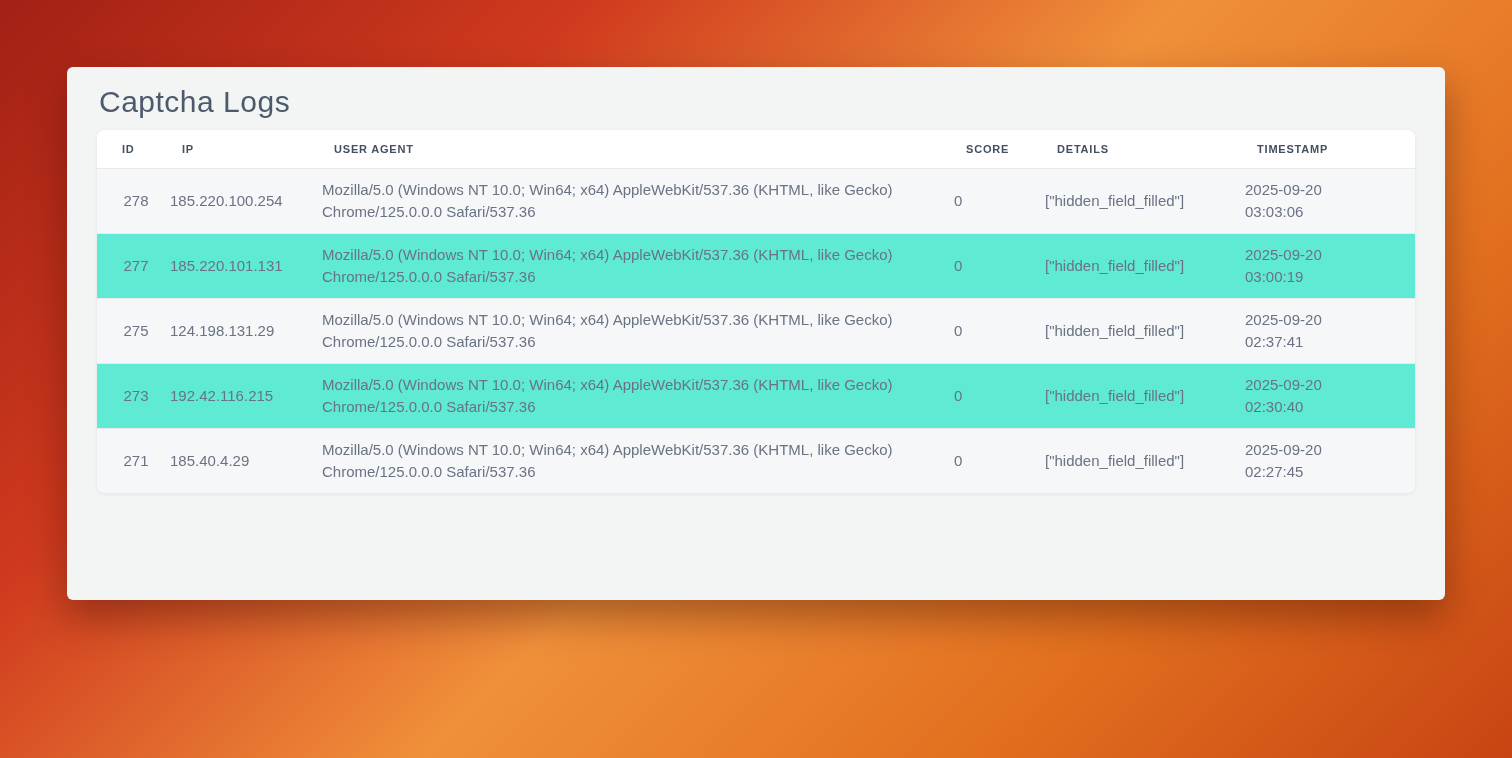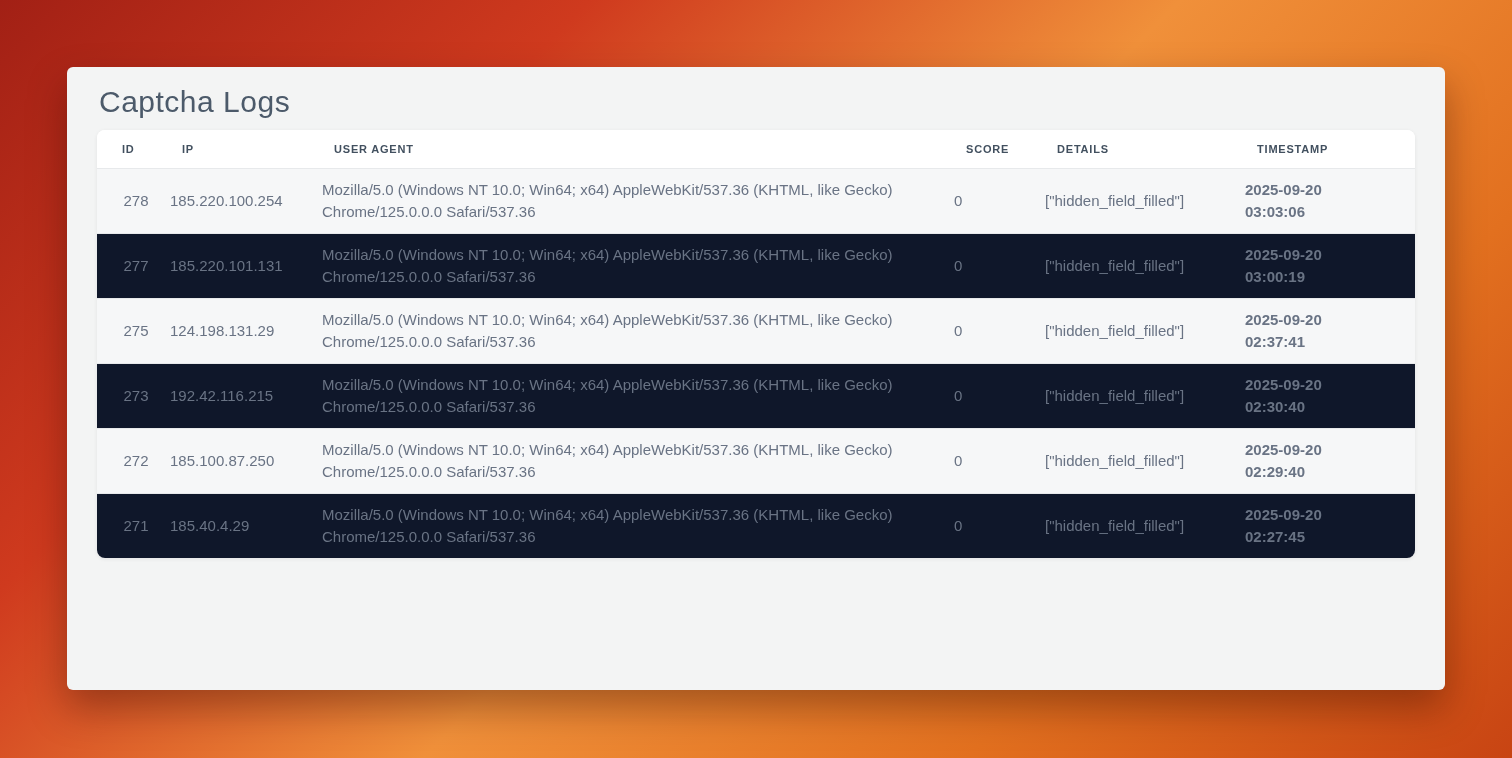--- a/index.html
+++ b/index.html
@@ -15,21 +15,21 @@
       #cf3a1e 26%,
       #f0903a 52%,
       #e2701f 76%,
       #c84413 100%);
   }
   .card {
     position: absolute;
     left: 67px;
     top: 67px;
     width: 1378px;
-    height: 623px;
+    height: 533px;
     background: #f3f4f4;
     border-radius: 6px;
     box-shadow: 0 18px 38px rgba(50, 8, 0, 0.38);
     padding: 0 30px;
     overflow: hidden;
   }
   .page-title {
     margin: 14px 0 0 2px;
     font-size: 30px;
     line-height: 42px;
@@ -60,33 +60,33 @@
     text-align: left;
     vertical-align: middle;
     font-size: 11px;
     font-weight: 700;
     letter-spacing: 0.8px;
     color: #42505f;
     padding: 0 15px 0 12px;
     background: #ffffff;
   }
   thead th:first-child { padding-left: 25px; }
-  tbody tr { border-top: 1px solid #e7e9eb; background: #0f172a; }
+  tbody tr { border-top: 1px solid #e7e9eb; background: #5eead4; }
   tbody tr:nth-child(odd) { background: #f6f7f8; }
   tbody td {
     height: 65px;
     vertical-align: middle;
     font-size: 15px;
     line-height: 22px;
     color: #697384;
     padding: 10px 20px 10px 0;
     word-wrap: break-word;
   }
   tbody td:first-child { padding-left: 25px; text-align: center; }
-  td.cell-timestamp { padding-right: 45px; font-weight: bold; }
+  td.cell-timestamp { padding-right: 45px; }
 </style>
 </head>
 <body>
 
 <div class="card">
   <h1 class="page-title">Captcha Logs</h1>
   <div class="table-wrap">
     <table>
       <colgroup>
         <col class="c-id">
@@ -133,28 +133,20 @@
           </tr>
           <tr>
             <td class="cell-id">273</td>
             <td class="cell-ip">192.42.116.215</td>
             <td class="cell-user-agent">Mozilla/5.0 (Windows NT 10.0; Win64; x64) AppleWebKit/537.36 (KHTML, like Gecko) Chrome/125.0.0.0 Safari/537.36</td>
             <td class="cell-score">0</td>
             <td class="cell-details">["hidden_field_filled"]</td>
             <td class="cell-timestamp">2025-09-20 02:30:40</td>
           </tr>
           <tr>
-            <td class="cell-id">272</td>
-            <td class="cell-ip">185.100.87.250</td>
-            <td class="cell-user-agent">Mozilla/5.0 (Windows NT 10.0; Win64; x64) AppleWebKit/537.36 (KHTML, like Gecko) Chrome/125.0.0.0 Safari/537.36</td>
-            <td class="cell-score">0</td>
-            <td class="cell-details">["hidden_field_filled"]</td>
-            <td class="cell-timestamp">2025-09-20 02:29:40</td>
-          </tr>
-          <tr>
             <td class="cell-id">271</td>
             <td class="cell-ip">185.40.4.29</td>
             <td class="cell-user-agent">Mozilla/5.0 (Windows NT 10.0; Win64; x64) AppleWebKit/537.36 (KHTML, like Gecko) Chrome/125.0.0.0 Safari/537.36</td>
             <td class="cell-score">0</td>
             <td class="cell-details">["hidden_field_filled"]</td>
             <td class="cell-timestamp">2025-09-20 02:27:45</td>
           </tr>
         </tbody>
     </table>
   </div>

